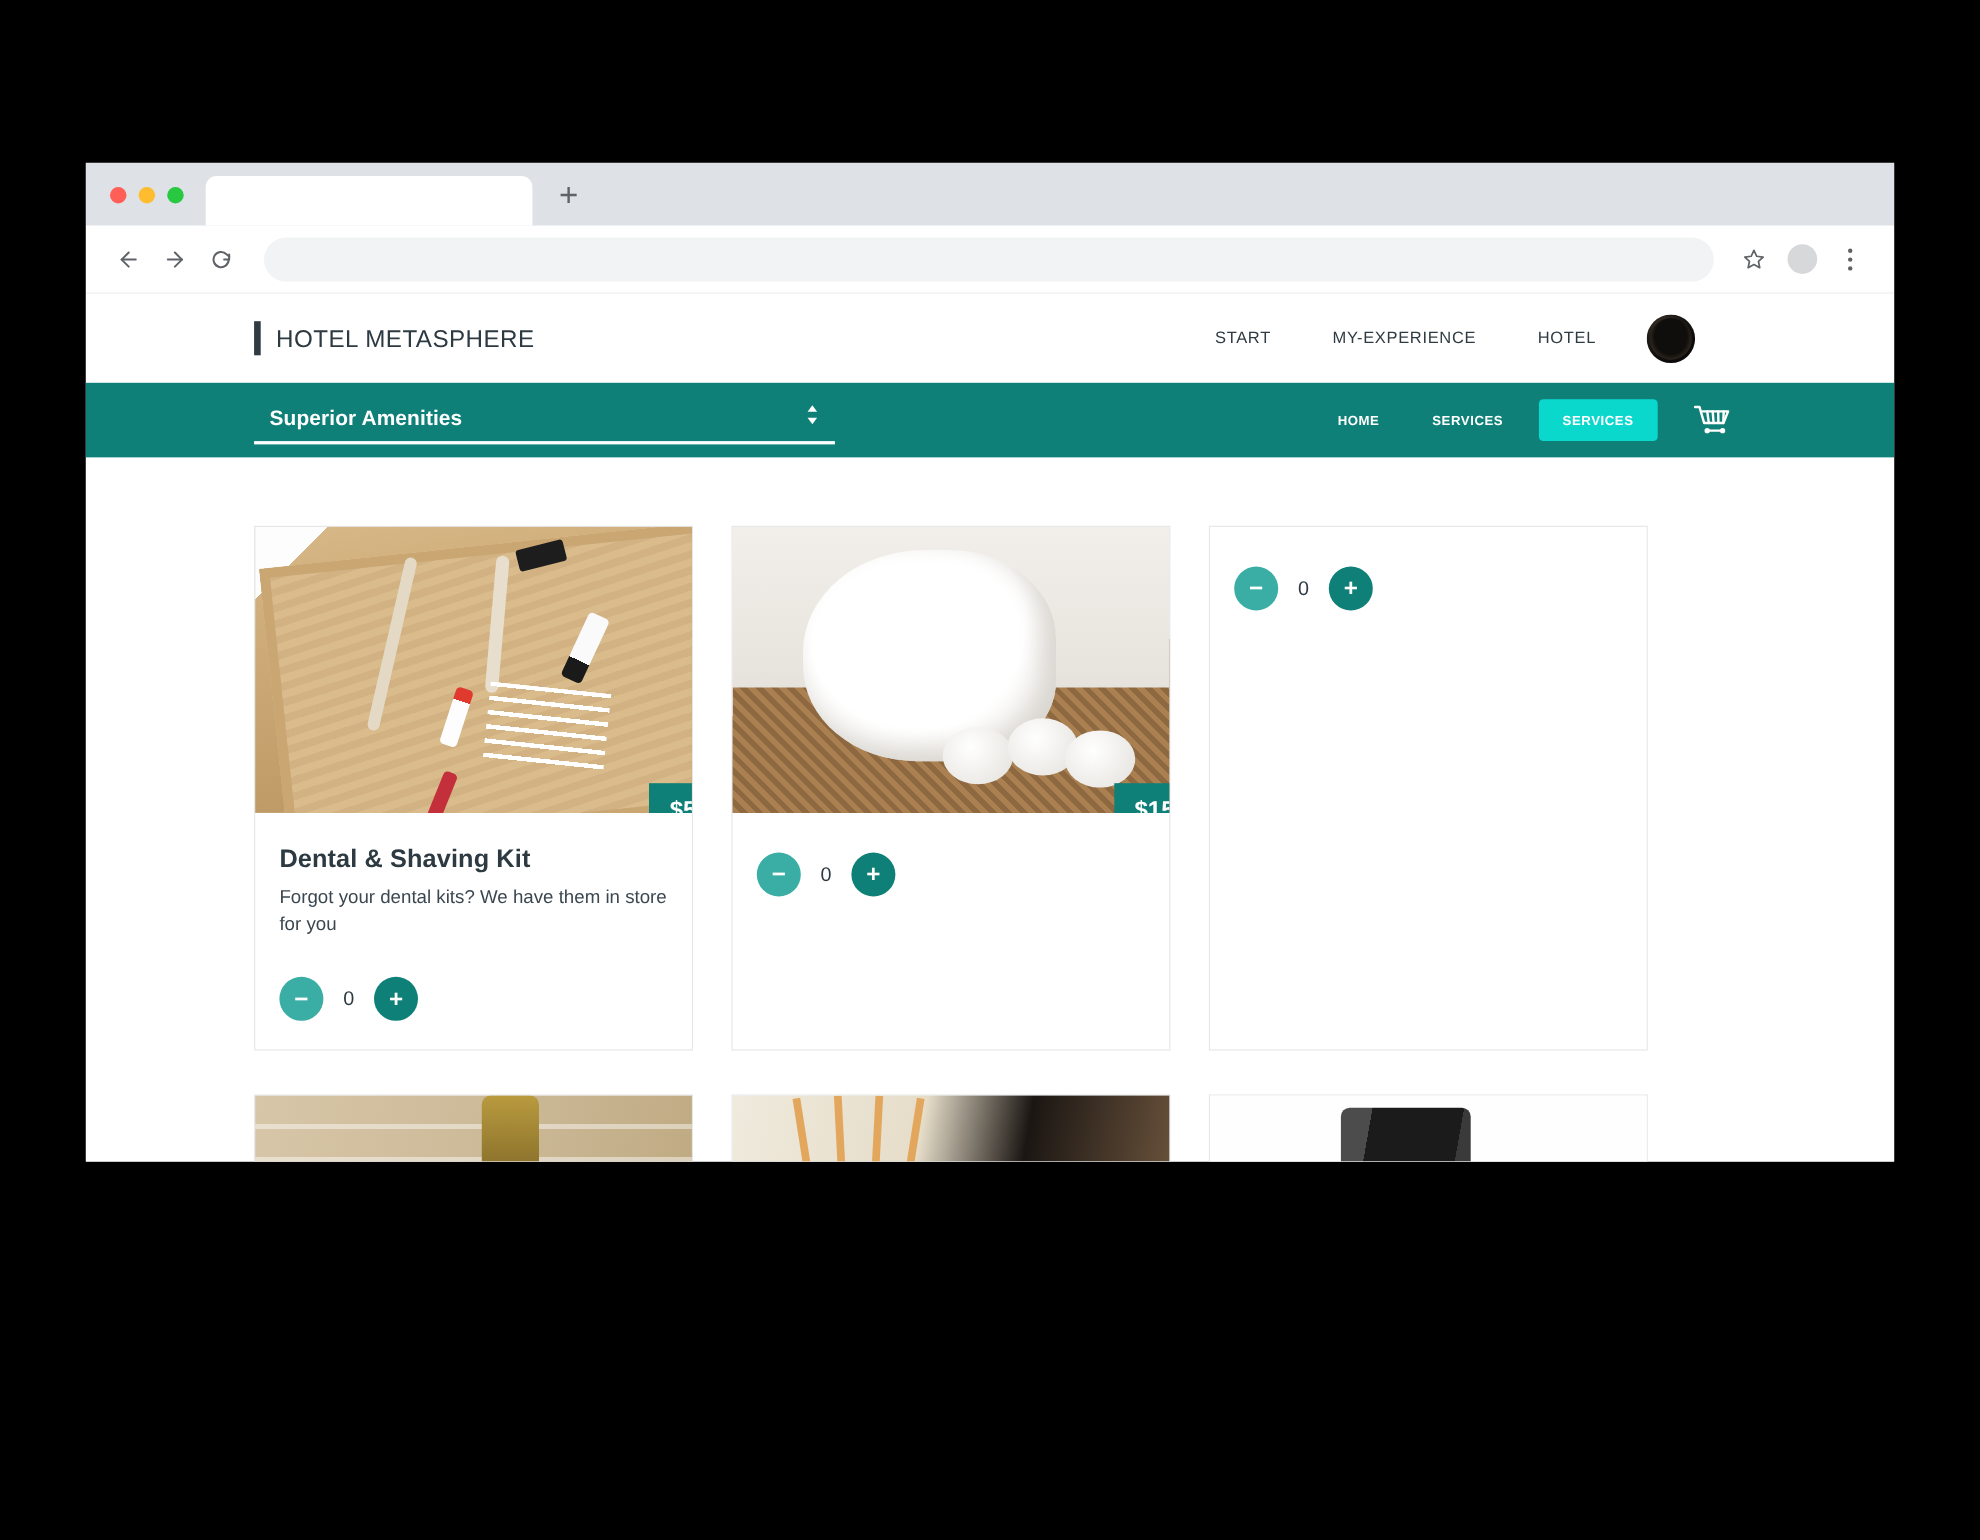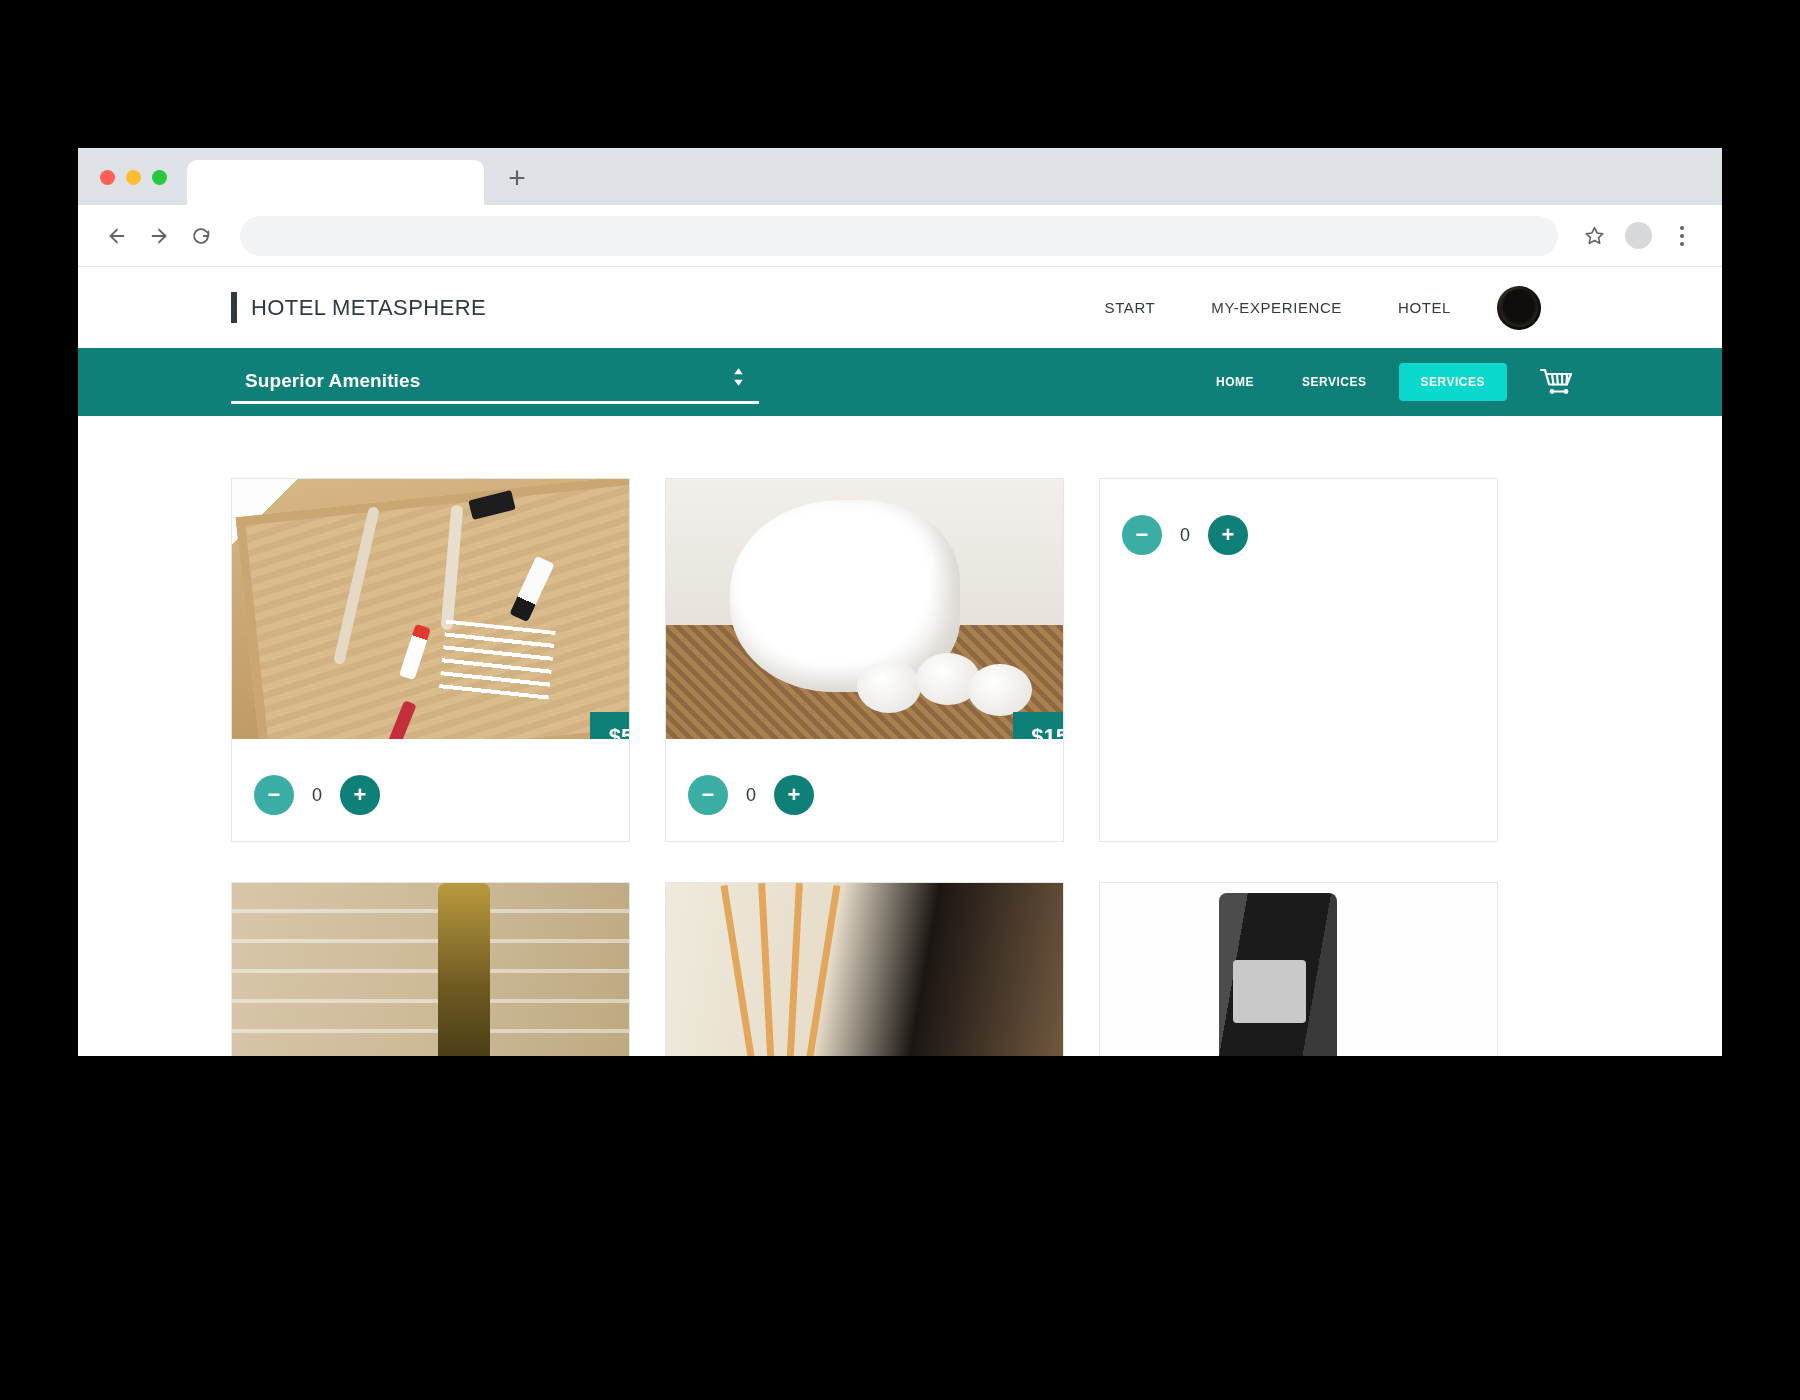--- a/index.html
+++ b/index.html
@@ -295,20 +295,24 @@
               <span class="tray"></span>
                 <span class="brush"></span>
                 <span class="razor"></span>
               <span class="razorhead"></span>
                 <span class="paste"></span>
                 <span class="tube"></span>
               <span class="swabs"></span>
                 <span class="file"></span>
               <div class="price-badge">$5</div>
             </div>
+            <div class="card-body">
+              <div class="card-title">Dental &amp; Shaving Kit</div>
+              <div class="card-desc">Forgot your dental kits? We have them in store for you</div>
+            </div>
             <div class="stepper">
               <button class="step-btn step-minus">−</button>
               <span class="step-val">0</span>
               <button class="step-btn step-plus">+</button>
             </div>
           </div>
 
           <div class="card">
             <div class="card-img img-robe">
               <span class="wall"></span>

